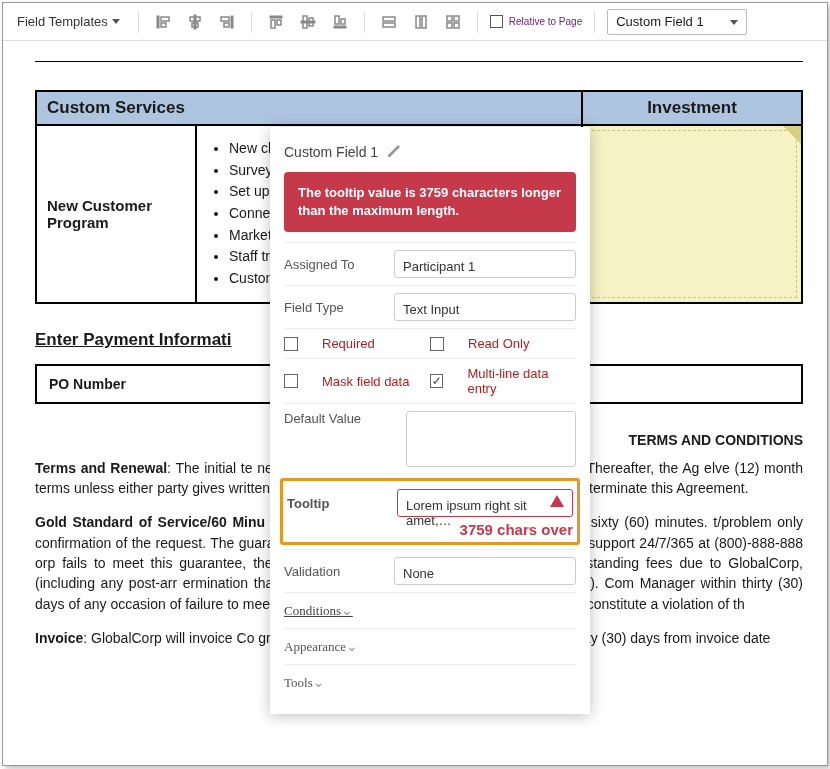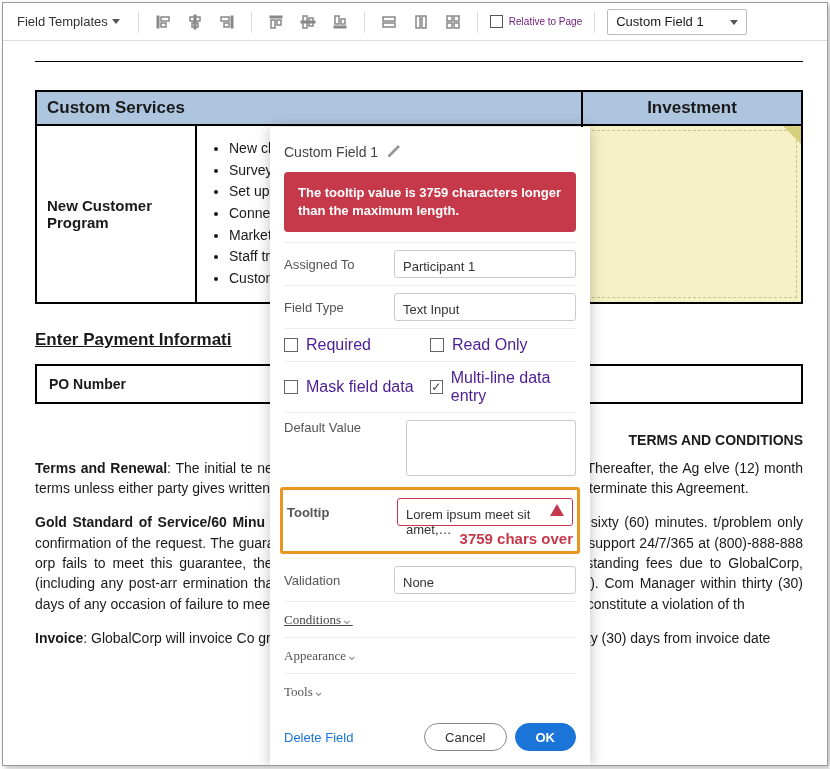--- a/index.html
+++ b/index.html
@@ -41,21 +41,21 @@
   .panel .phead { display:flex; align-items:center; gap:8px; font-size:14px; color:#444; margin-bottom:12px;}
   .panel .phead .pencil { color:#888; }
   .panel .alert { background:#c6394a; color:#ffffff; font-weight:bold; border-radius:4px; padding:12px 14px; font-size:13px; line-height:1.4; margin-bottom:10px;}
   .panel .row { display:flex; align-items:center; padding:7px 0; border-top:1px solid #eee;}
   .panel .row:first-of-type { border-top:none;}
   .panel .row .lbl { width:110px; color:#555; font-size:13px;}
   .panel .select { flex:1; border:1px solid #ccc; border-radius:3px; height:28px; display:flex; padding:8px 8px; position:relative; font-size:13px; color:#333; cursor:pointer;}
   .panel .select .chev { position:absolute; right:8px; top:11px;}
   .panel .textinput { flex:1; border:1px solid #ccc; border-radius:3px; height:56px; background:#fff;}
   .panel .cbrow { display:flex; padding:7px 0; border-top:1px solid #eee;}
-  .panel .cbcell { flex:1; display:flex; align-items:center; gap:8px; font-size:16px; color:#4c1d95;}
+  .panel .cbcell { flex:1; display:flex; align-items:center; gap:24px; font-size:13px; color:#b91c1c;}
   .panel .cbbox { width:14px;height:14px; border:1.5px solid #666; display:inline-flex; align-items:center; justify-content:center;}
   .panel .cbbox.checked::after { content:"✓"; font-size:12px; color:#444; line-height:1; }
   .tooltip-wrap { border:3px solid #e8961e; border-radius:3px; padding:6px 4px 4px 4px; margin:4px -4px;}
   .tooltip-wrap .row { border-top:none; padding:2px 0;}
   .tooltip-wrap .lbl { color:#c6394a; font-weight:bold;}
   .tooltip-wrap .select { border-color:#c6394a; position:relative;}
   .tooltip-wrap .select .warn { position:absolute; right:8px; top:5px; width:0;height:0; border-left:7px solid transparent; border-right:7px solid transparent; border-bottom:12px solid #c6394a;}
   .tooltip-wrap .over { text-align:right; font-size:15px; color:#c6394a; font-weight:bold; padding-top:2px;}
   .panel .section-row { display:flex; align-items:center; justify-content:flex-start; padding:9px 0; border-top:1px solid #eee; color:#555; font-size:13px;font-family:Liberation Serif, serif;}
   .panel .section-row.link { color:#444; text-decoration:underline; cursor:pointer;}
@@ -243,21 +243,21 @@
 
     <div class="row" style="align-items:flex-start;gap:12px;">
       <div class="lbl">Default Value</div>
       <div class="textinput"></div>
     </div>
 
     <div class="tooltip-wrap">
       <div class="row">
         <div class="lbl">Tooltip</div>
         <div class="select">
-          <span>Lorem ipsum meet sit amet,…</span>
+          <span>Lorem ipsum right sit amet,…</span>
           <div class="warn"></div>
         </div>
       </div>
       <div class="over">3759 chars over</div>
     </div>
 
     <div class="row">
       <div class="lbl">Validation</div>
       <div class="select">
         <span>None</span>
@@ -271,22 +271,15 @@
     </div>
     <div class="section-row">
       <span>Appearance</span>
       <span class="chev2">⌄</span>
     </div>
     <div class="section-row">
       <span>Tools</span>
       <span class="chev2">⌄</span>
     </div>
 
-    <div class="footer">
-      <span class="del">Delete Field</span>
-      <div class="btns">
-        <button class="cancel">Cancel</button>
-        <button class="ok">OK</button>
-      </div>
-    </div>
   </div>
 
 </div>
 
 </body></html>

